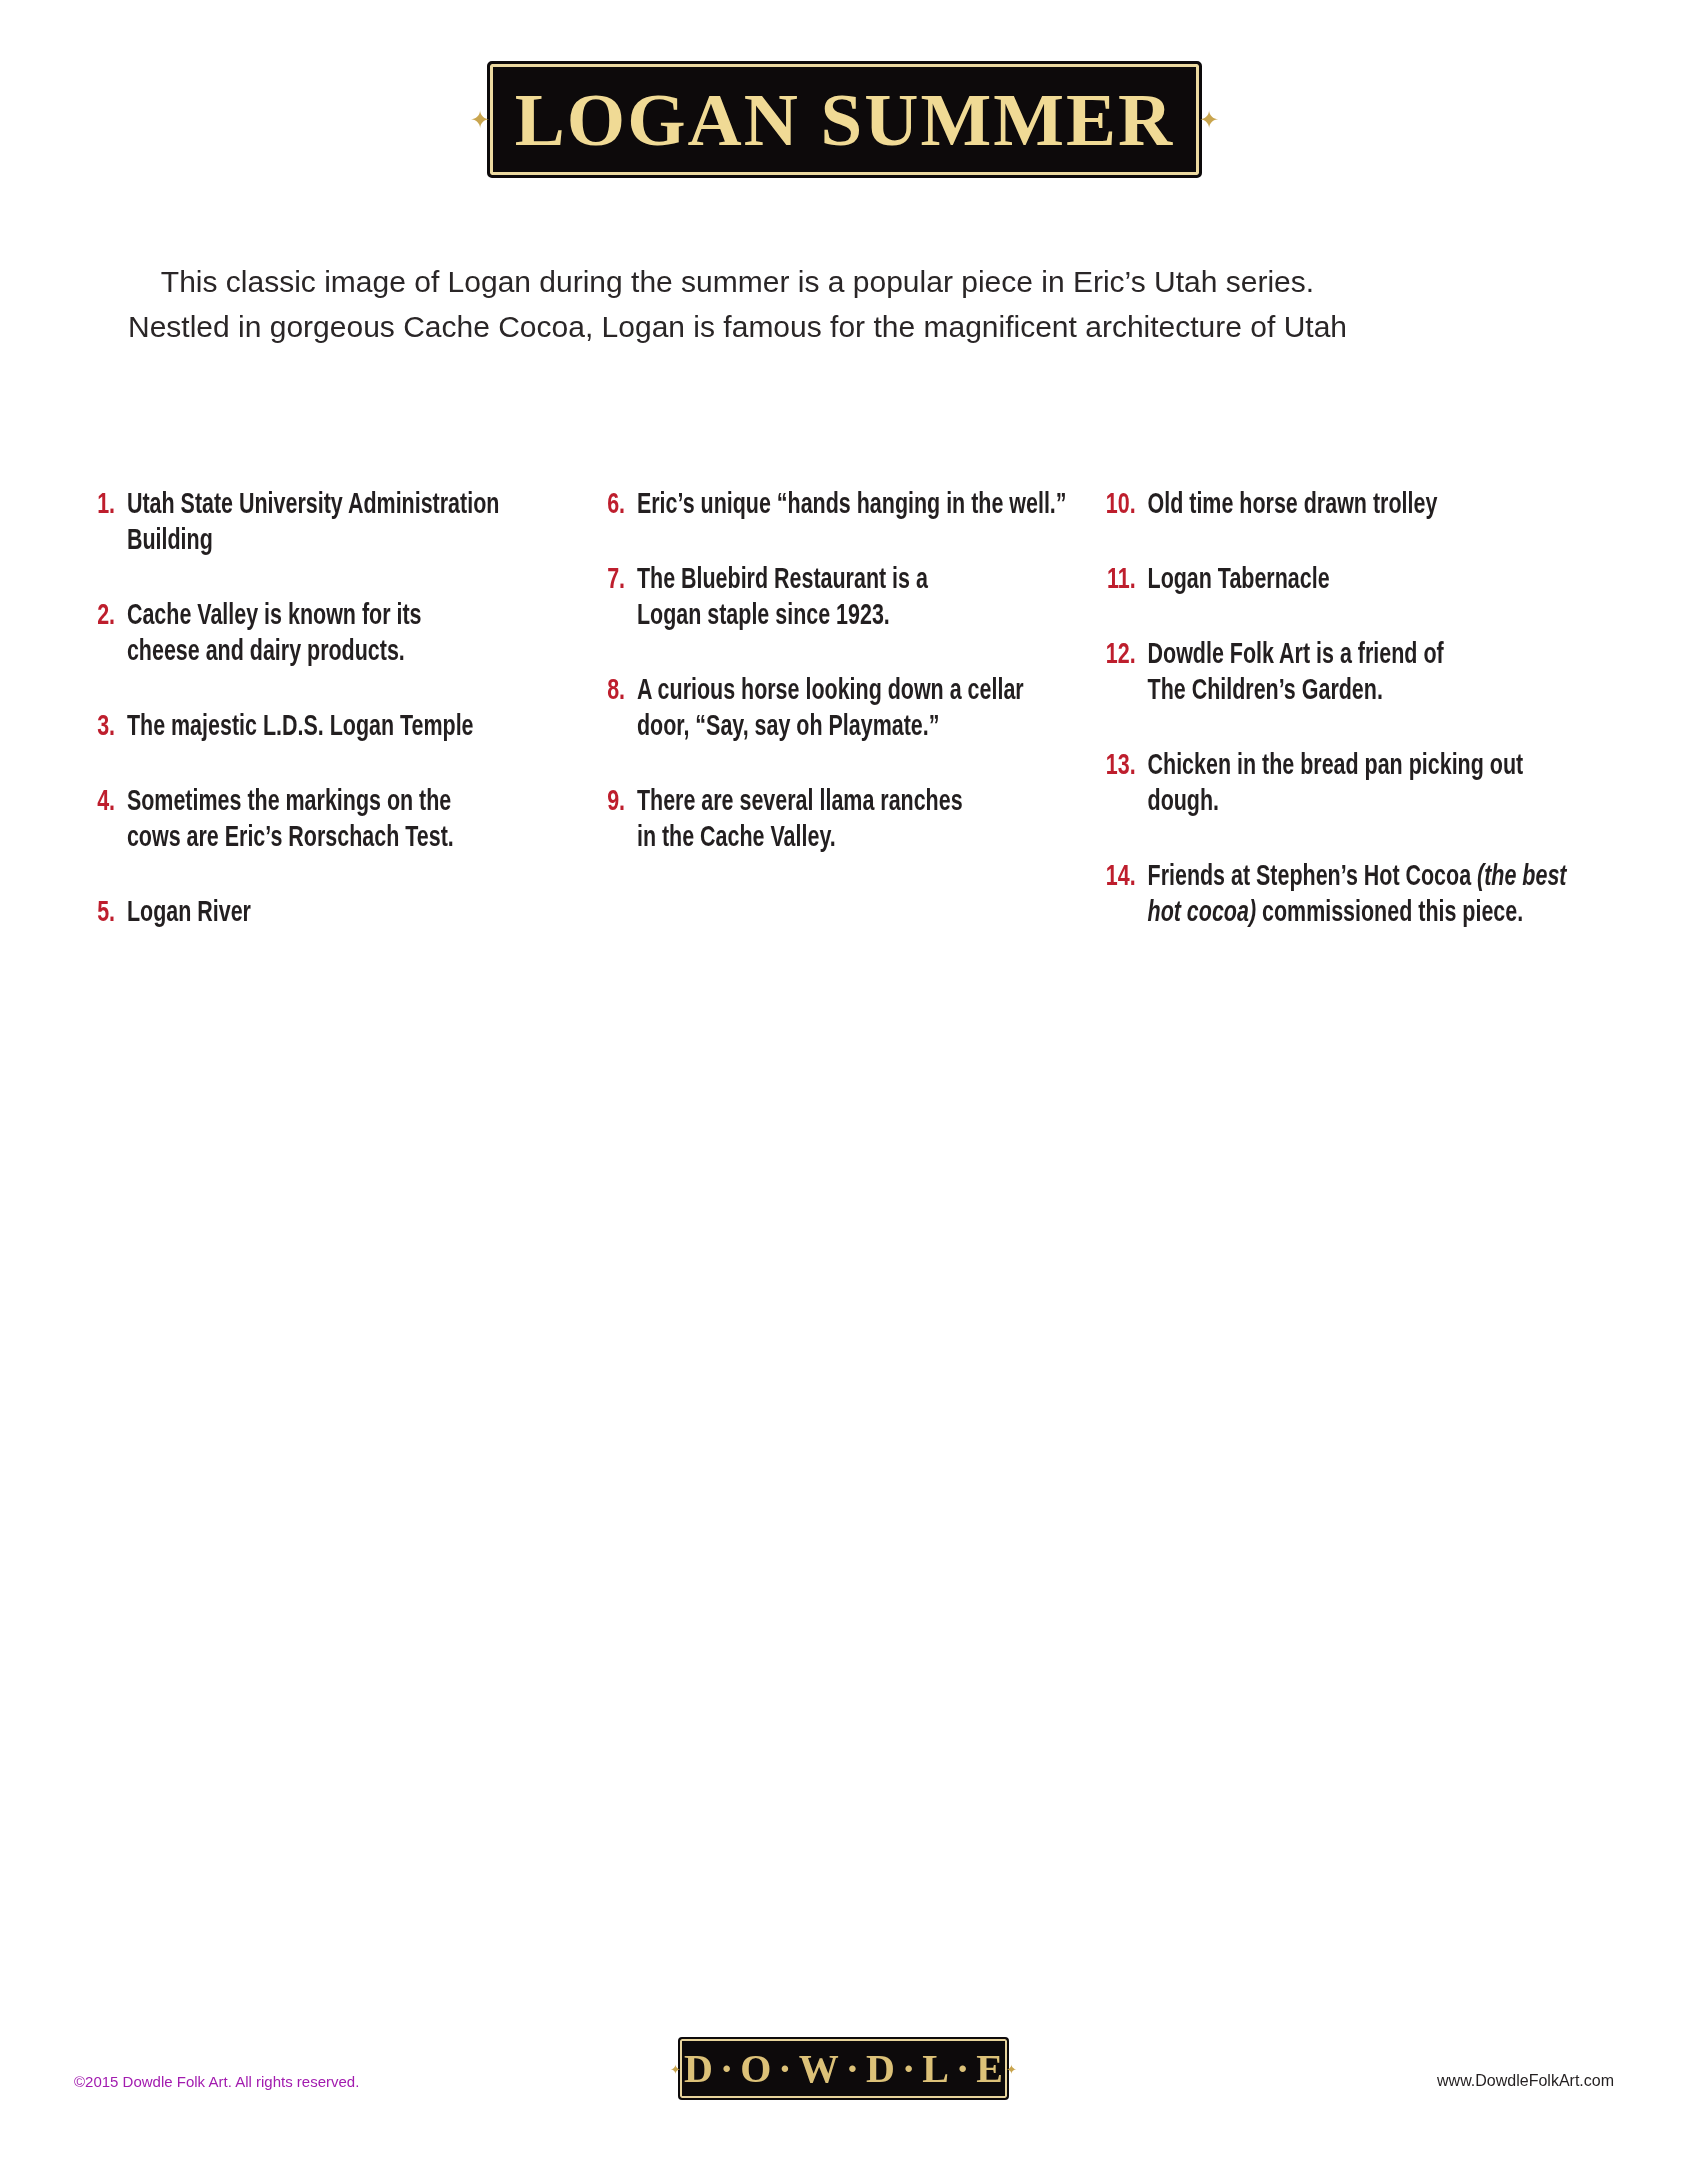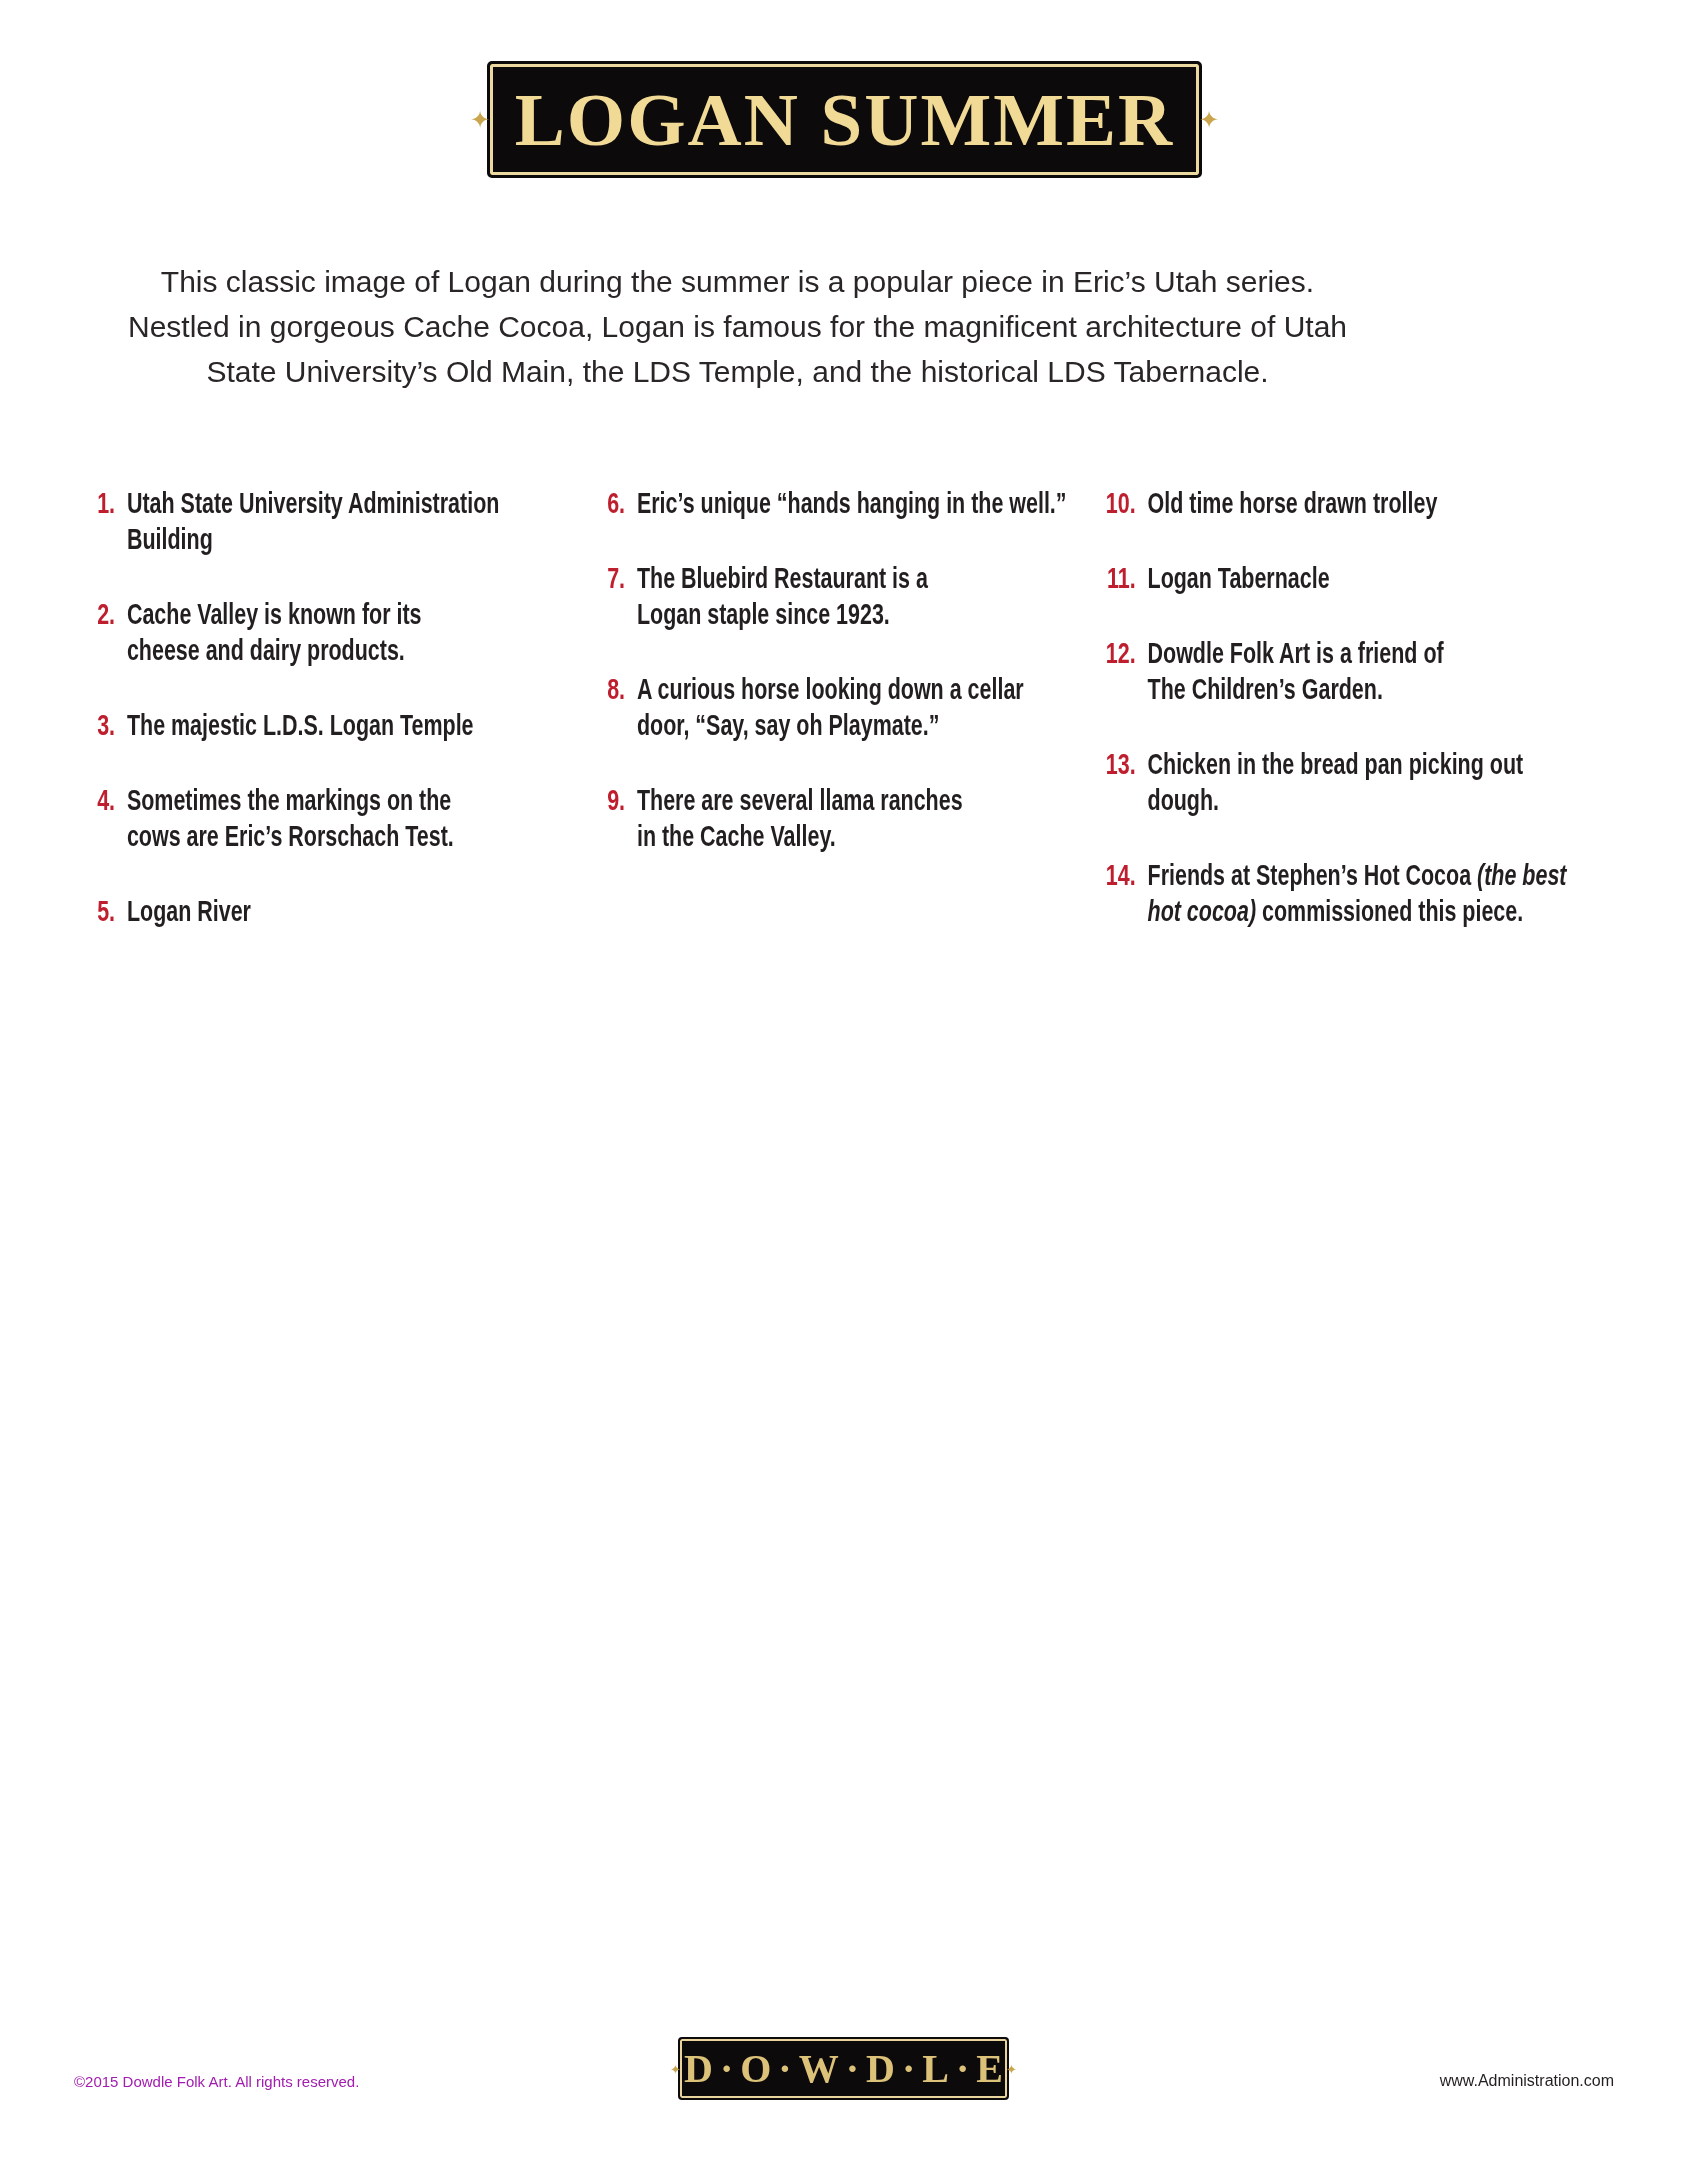--- a/index.html
+++ b/index.html
@@ -137,21 +137,20 @@
     <span class="ear ear-left"></span>
     <span class="ear ear-right"></span>
     <span class="gem gem-left">✦</span>
     <span class="gem gem-right">✦</span>
     <div class="banner-title">LOGAN SUMMER</div>
   </div>
 
   <div class="intro">
     <div>This classic image of Logan during the summer is a popular piece in Eric’s Utah series.</div>
     <div>Nestled in gorgeous Cache Cocoa, Logan is famous for the magnificent architecture of Utah</div>
-    <div>State University’s Old Main, the LDS Temple, and the historical LDS Tabernacle.</div>
   </div>
 
   <div class="col col-1">
     <div class="item">
       <span class="num">1.</span>
       <div class="txt">
         <div>Utah State University Administration Building</div>
       </div>
     </div>
     <div class="item">
@@ -253,16 +252,16 @@
 
   <div class="logo">
     <span class="ear ear-left"></span>
     <span class="ear ear-right"></span>
     <span class="gem gem-left">✦</span>
     <span class="gem gem-right">✦</span>
     <div class="logo-text">D·O·W·D·L·E</div>
   </div>
 
   <div class="copyright">©2015 Dowdle Folk Art. All rights reserved.</div>
-  <div class="website">www.Administration.com</div>
+  <div class="website">www.DowdleFolkArt.com</div>
 
 </div>
 
 
 </body></html>

